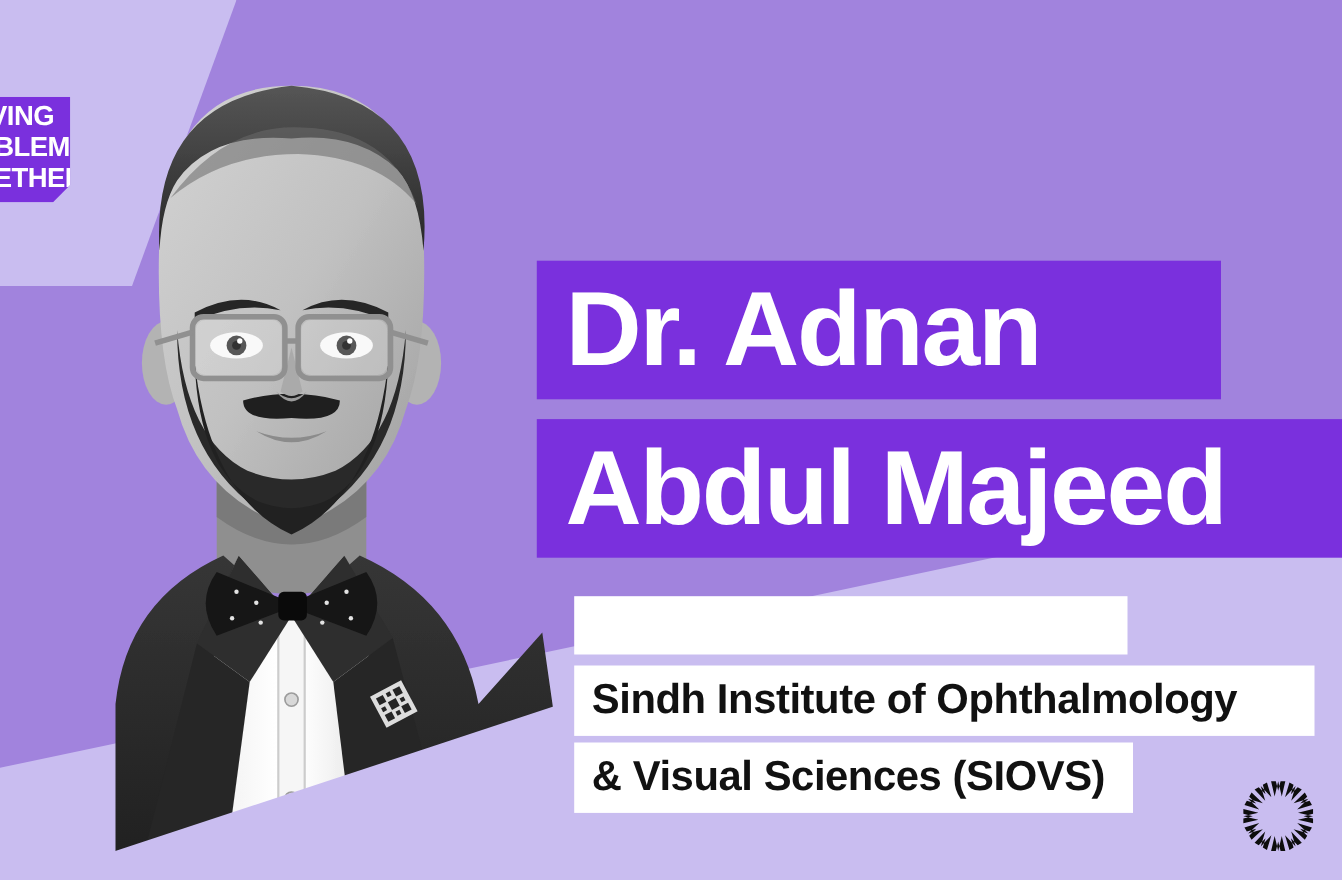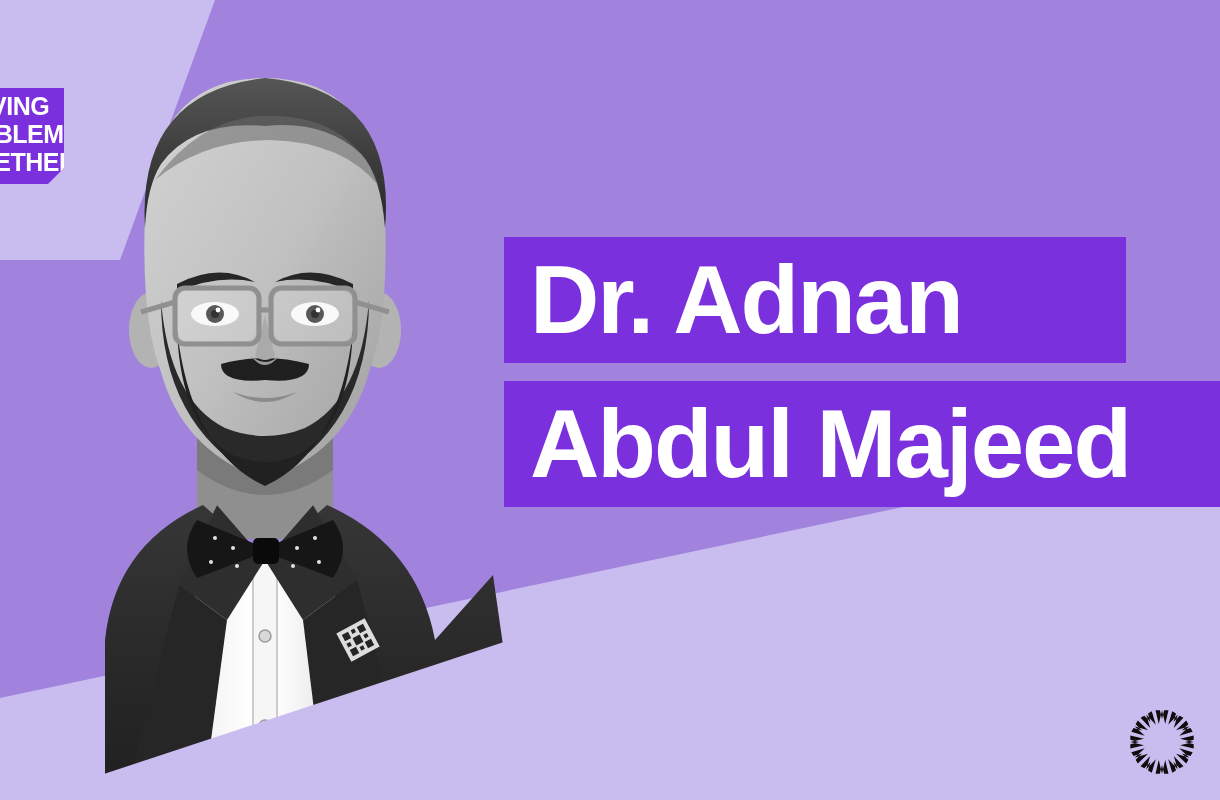--- a/index.html
+++ b/index.html
@@ -69,21 +69,21 @@
     line-height:28px;
     letter-spacing:-0.5px;
     text-align:left;
     white-space:nowrap;
   }
   .badge-lines div{ display:block; }
 
   
   .name-wrap{
     position:absolute;
-    left:504px; top:237px;
+    left:488px; top:237px;
     width:596px;
   }
   .name-band{
     background:#7a30dd;
     color:#ffffff;
     font-weight:800;
     font-size:96px;
     line-height:98px;
     letter-spacing:-2px;
     padding:14px 22px 14px 26px;
@@ -261,20 +261,25 @@
       <div>PROBLEMS</div>
       <div>TOGETHER</div>
     </div>
   </div>
 
   <div class="name-wrap">
     <div class="name-band line1">Dr. Adnan</div>
     <div class="name-band line2">Abdul Majeed</div>
   </div>
 
+  <div class="affil">
+    <div class="affil-bar spacer"></div>
+    <div class="affil-bar l1">Sindh Institute of Ophthalmology</div>
+    <div class="affil-bar l2">&amp; Visual Sciences (SIOVS)</div>
+  </div>
 
   <svg class="logo" viewBox="0 0 100 100">
     <g fill="#0d0d0d">
       <g transform="translate(50,50)">
         <g transform="rotate(0)">
             <path d="M-9 -44 L-4.5 -25 L0 -44 L4.5 -25 L9 -44 L3 -44 L0 -32 L-3 -44 Z"></path>
           </g>
         <g transform="rotate(30)">
             <path d="M-9 -44 L-4.5 -25 L0 -44 L4.5 -25 L9 -44 L3 -44 L0 -32 L-3 -44 Z"></path>
           </g>

